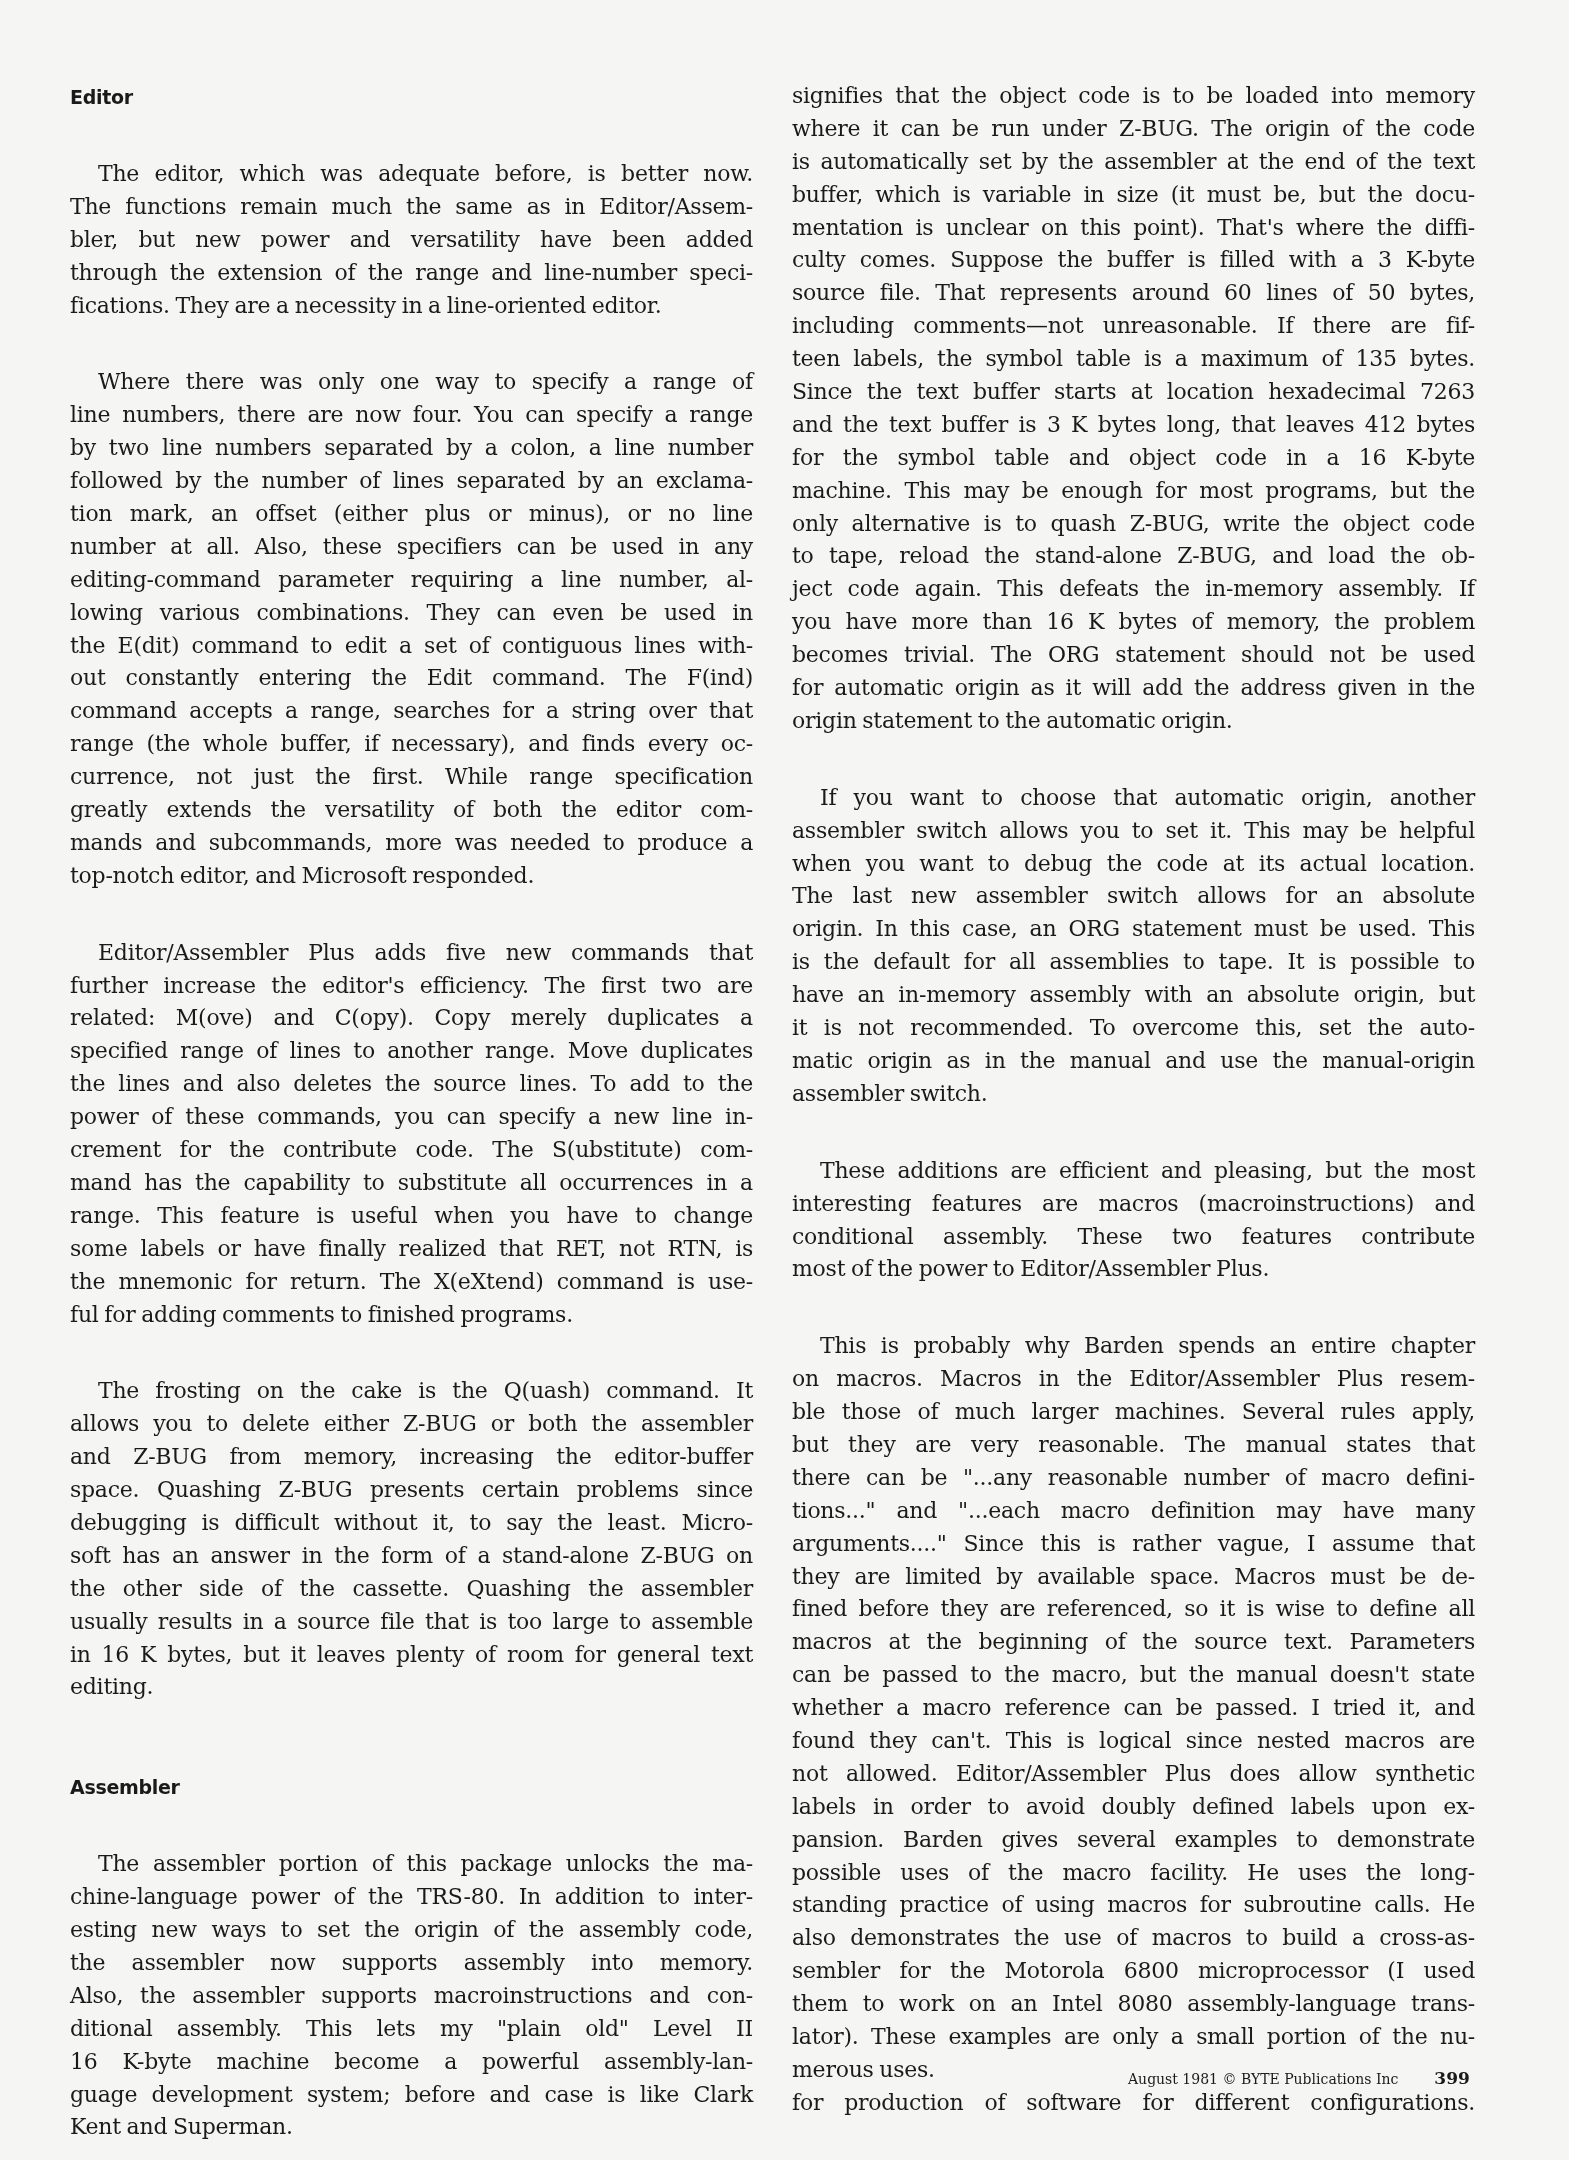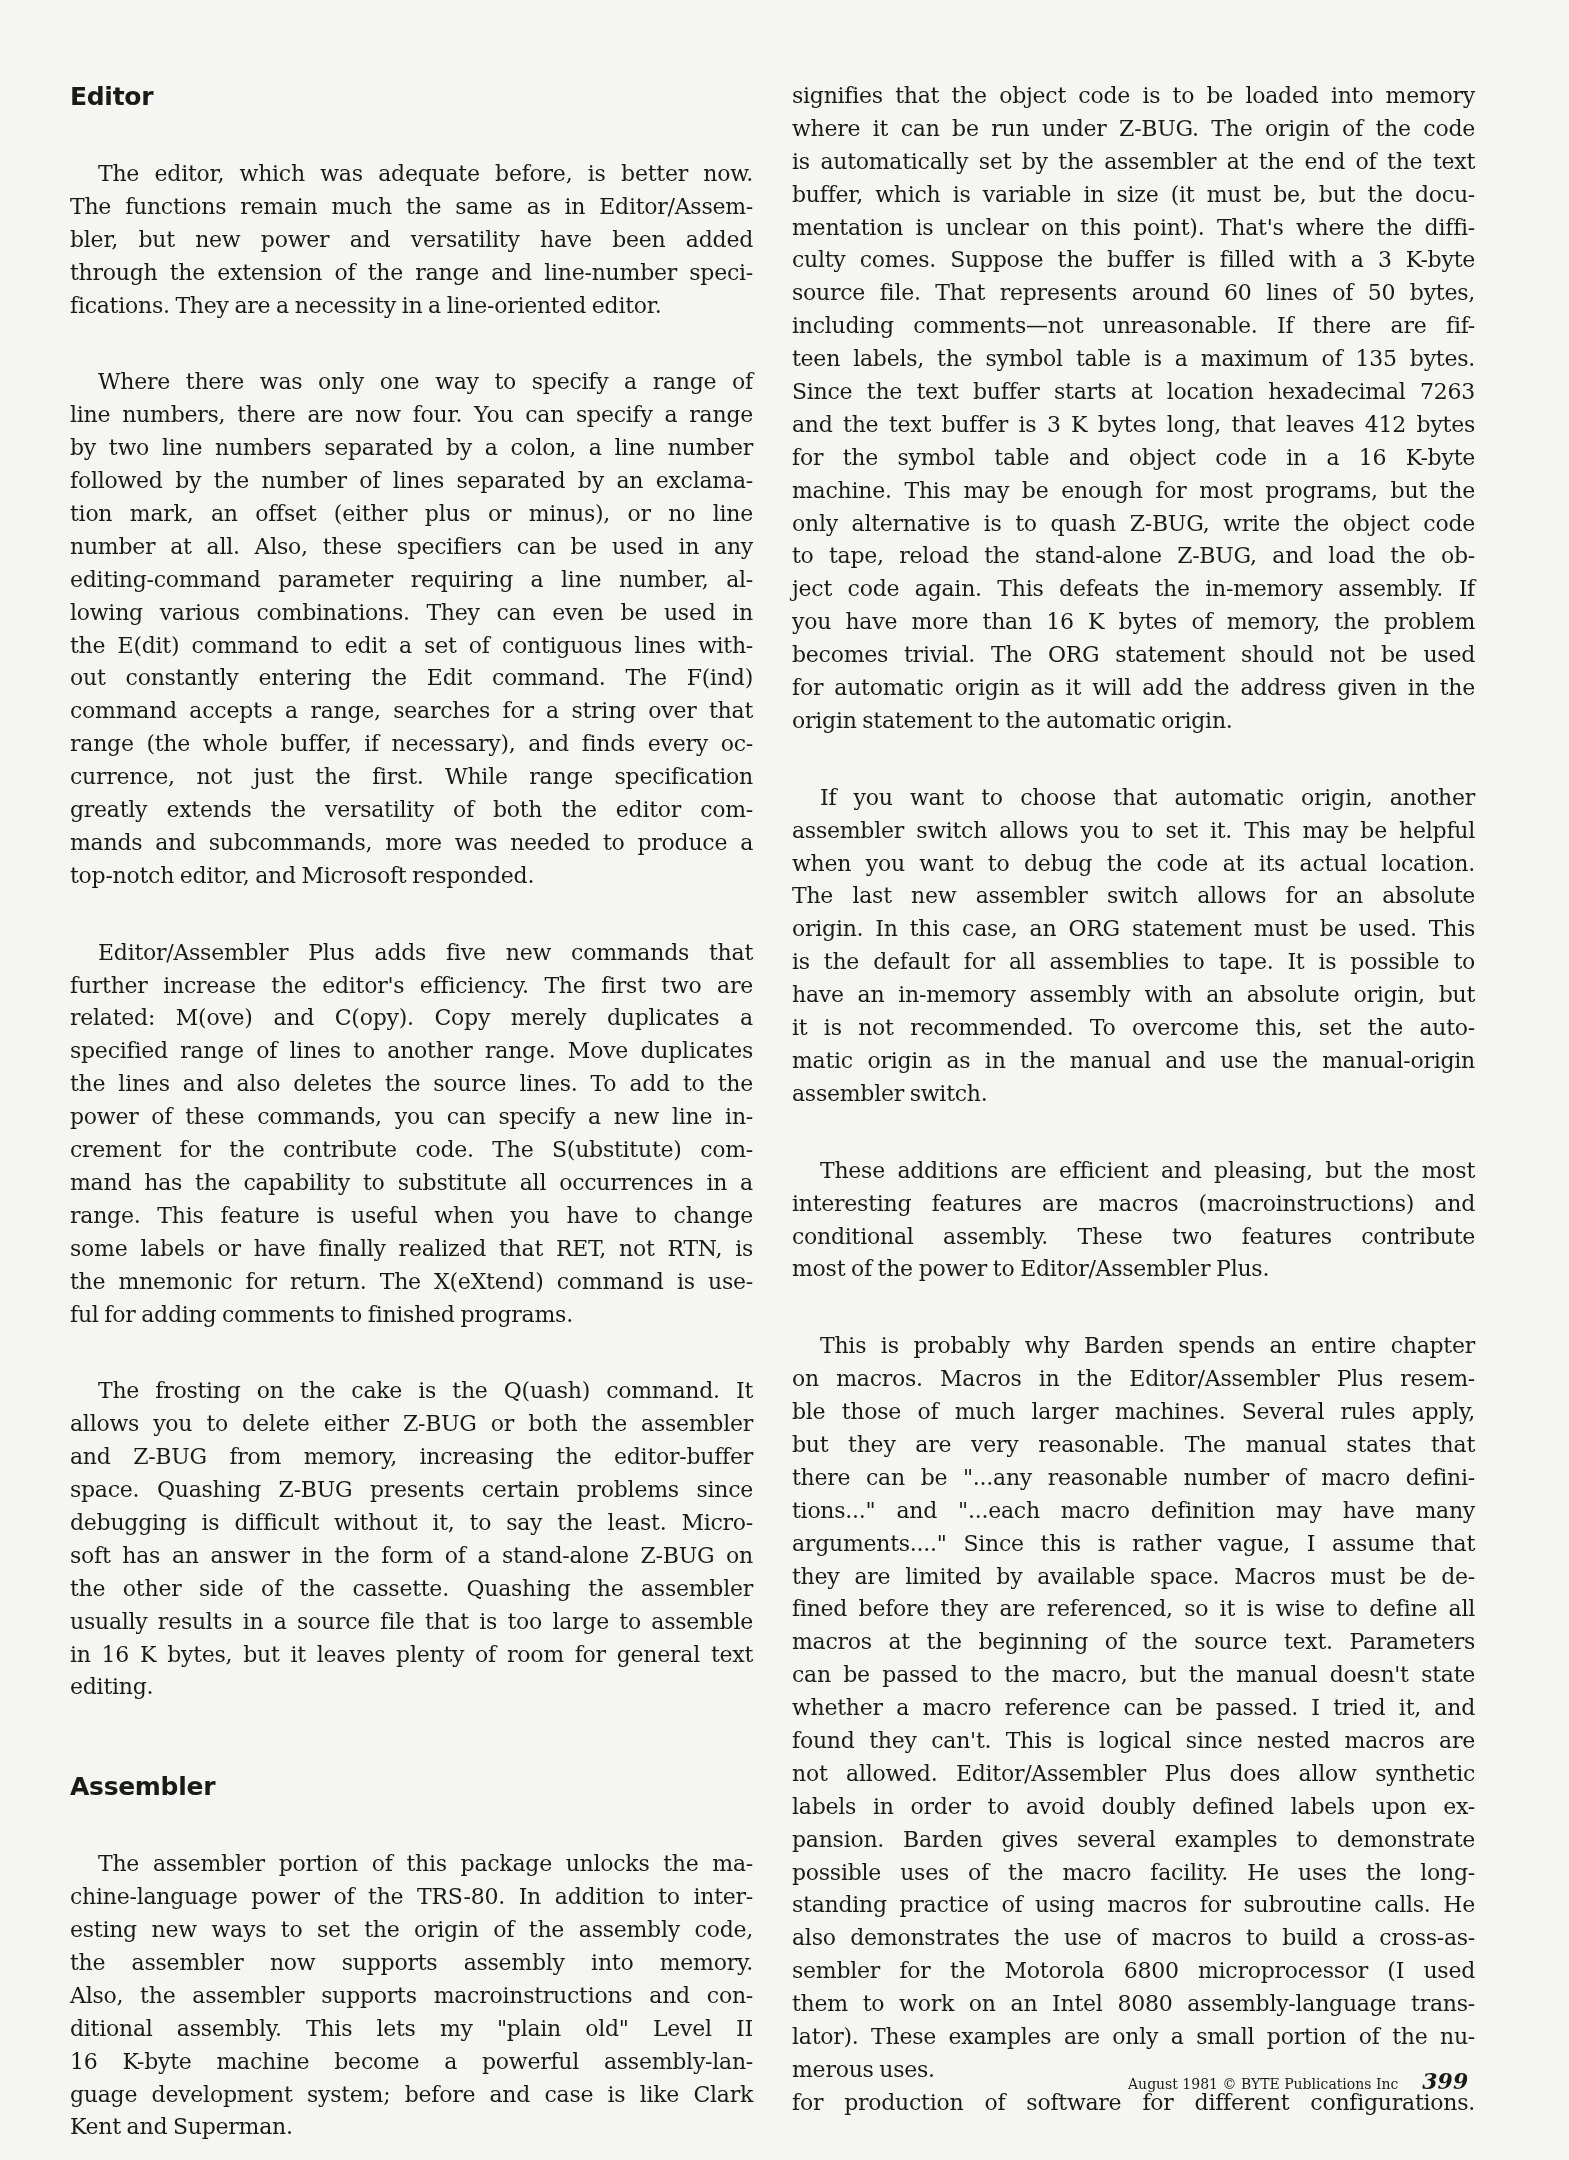--- a/index.html
+++ b/index.html
@@ -25,38 +25,37 @@
     white-space: nowrap;
     text-align: justify;
     text-align-last: justify;
     letter-spacing: -0.25px;
     word-spacing: -1px;
   }
   .line.last { text-align-last: left; }
   .heading {
     font-family: "DejaVu Sans", sans-serif;
     font-weight: bold;
-    font-size: 25px;
+    font-size: 19px;
     height: 34px; line-height: 34px;
     letter-spacing: -0.3px;
   }
   .indent { padding-left: 28px; margin-top: 44px; }
   .gap { height: 66px; }
   .footer {
     position: absolute;
     top: 2068px;
     left: 1128px;
     font-size: 14px;
     font-family: "DejaVu Serif", serif;
   }
   .footer .page {
     font-weight: bold;
-    font-size: 22px;
-    margin-left: 24px;
-    font-style: italic;
+    font-size: 17px;
+    margin-left: 36px;
   }
 </style>
 </head>
 <body>
 
 <div class="col col-left">
   <div class="heading">Editor</div>
   <div id="editor-body">
       <div class="line indent">The editor, which was adequate before, is better now.</div>
       <div class="line">The functions remain much the same as in Editor/Assem-</div>

